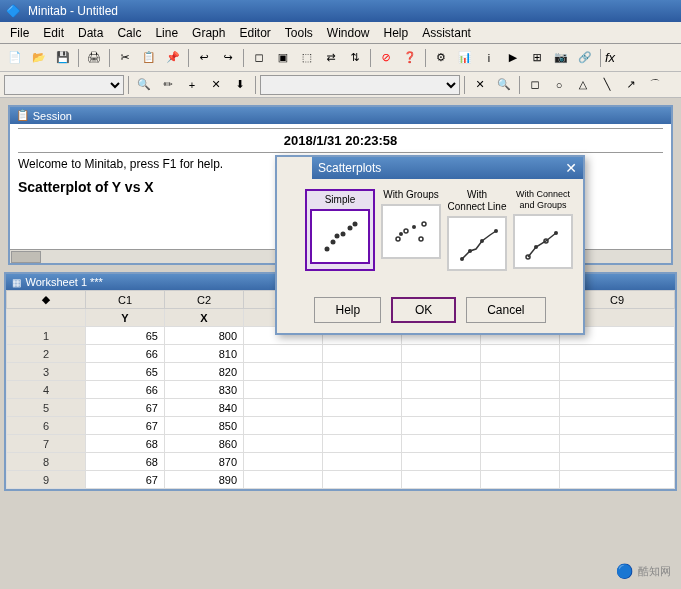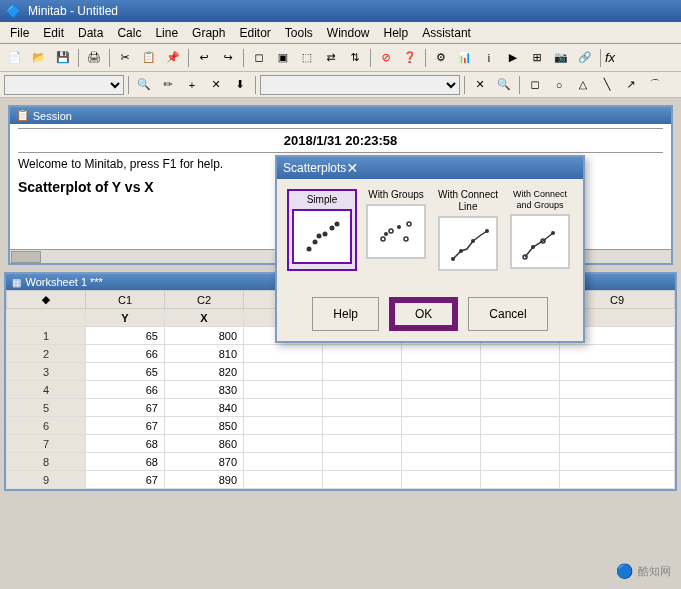--- a/index.html
+++ b/index.html
@@ -40,33 +40,33 @@
     .grid { border-collapse: collapse; font-size: 11px; width: 100%; }
     .grid th { background: #e8e4dc; border: 1px solid #ccc; padding: 1px 6px; text-align: center; font-weight: normal; min-width: 55px; height: 18px; }
     .grid td { background: white; border: 1px solid #ddd; padding: 1px 6px; text-align: right; height: 18px; min-width: 55px; }
     .grid td.row-num { background: #e8e4dc; text-align: center; color: #333; min-width: 25px; }
     .grid td.label-row { background: #e8e4dc; text-align: center; font-weight: bold; }
     .grid th.c9 { min-width: 80px; text-align: center; }
 
     
     .dialog-overlay { position: fixed; top: 0; left: 0; width: 681px; height: 589px; pointer-events: none; }
     .dialog { position: absolute; top: 155px; left: 275px; width: 310px; background: #f0ece4; border: 2px solid #7b9cc4; box-shadow: 3px 3px 8px rgba(0,0,0,0.3); pointer-events: all; }
-    .dialog-title-bar { background: linear-gradient(to bottom, #5b8ec7, #3a6aa8); color: white; padding: 3px 6px; display: flex; align-items: center; font-size: 12px; }
+    .dialog-title-bar { background: linear-gradient(to bottom, #5b8ec7, #3a6aa8); color: white; padding: 3px 6px; display: flex; justify-content: space-between; align-items: center; font-size: 12px; margin-left: 35px; }
     .dialog-close { color: white; font-size: 14px; cursor: pointer; background: none; border: none; }
     .dialog-body { padding: 10px; }
     .scatterplot-grid { display: grid; grid-template-columns: 1fr 1fr 1fr 1fr; gap: 6px; margin-bottom: 10px; }
     .scatter-option { display: flex; flex-direction: column; align-items: center; cursor: pointer; }
     .scatter-label { font-size: 10px; text-align: center; margin-bottom: 3px; color: #000; line-height: 1.2; }
     .scatter-img { width: 60px; height: 55px; border: 2px solid #ccc; background: white; display: flex; align-items: center; justify-content: center; }
     .scatter-img.selected { border: 2px solid #6a0dad; background: white; }
     .scatter-img svg { width: 50px; height: 45px; }
 
     .dialog-footer { display: flex; justify-content: center; gap: 10px; padding: 6px 10px 10px; }
     .dialog-btn { padding: 4px 20px; border: 1px solid #999; background: #f0ece4; cursor: pointer; font-size: 12px; min-width: 65px; }
-    .dialog-btn.ok { border: 6px solid #701a75; background: #f0ece4; }
+    .dialog-btn.ok { border: 2px solid #701a75; background: #f0ece4; }
   </style>
 </head>
 <body>
 
 <div class="title-bar">
   <div class="title-bar-icon">🔷</div>
   <span>Minitab - Untitled</span>
 </div>
 
 <div class="menu-bar">
@@ -287,21 +287,21 @@
 
 <div class="dialog-overlay">
   <div class="dialog">
     <div class="dialog-title-bar">
       <span>Scatterplots</span>
       <button class="dialog-close">✕</button>
     </div>
     <div class="dialog-body">
       <div class="scatterplot-grid">
 
-        <div class="scatter-option" style="border: 2px solid #6a0dad; padding: 3px; background: #e8e0f0;">
+        <div class="scatter-option" style="border: 2px solid #6a0dad; padding: 3px; background: #e8e0f0; margin-left: 18px;">
           <div class="scatter-label">Simple</div>
           <div class="scatter-img selected" style="border: 2px solid #6a0dad;">
             <svg viewBox="0 0 50 45">
               <rect width="50" height="45" fill="white"></rect>
               <circle cx="12" cy="35" r="2.5" fill="#333"></circle>
               <circle cx="18" cy="28" r="2.5" fill="#333"></circle>
               <circle cx="22" cy="22" r="2.5" fill="#333"></circle>
               <circle cx="28" cy="20" r="2.5" fill="#333"></circle>
               <circle cx="35" cy="14" r="2.5" fill="#333"></circle>
               <circle cx="40" cy="10" r="2.5" fill="#333"></circle>

